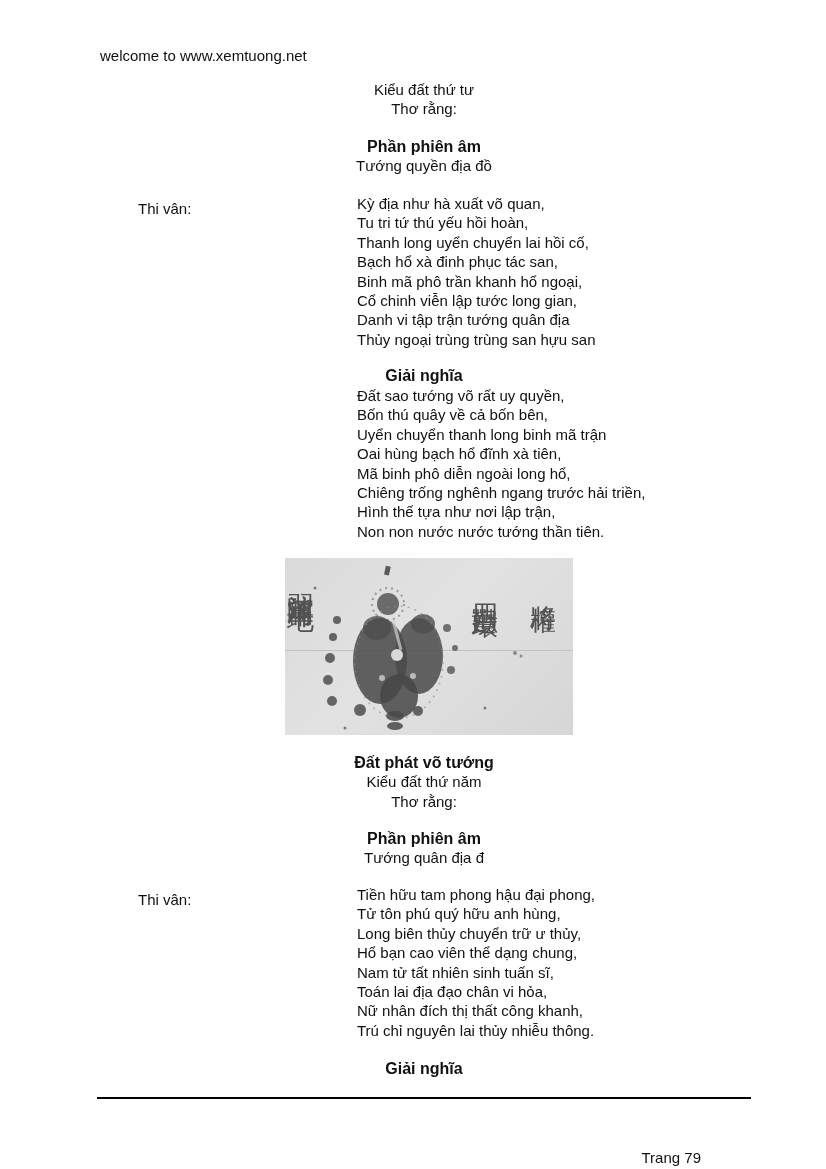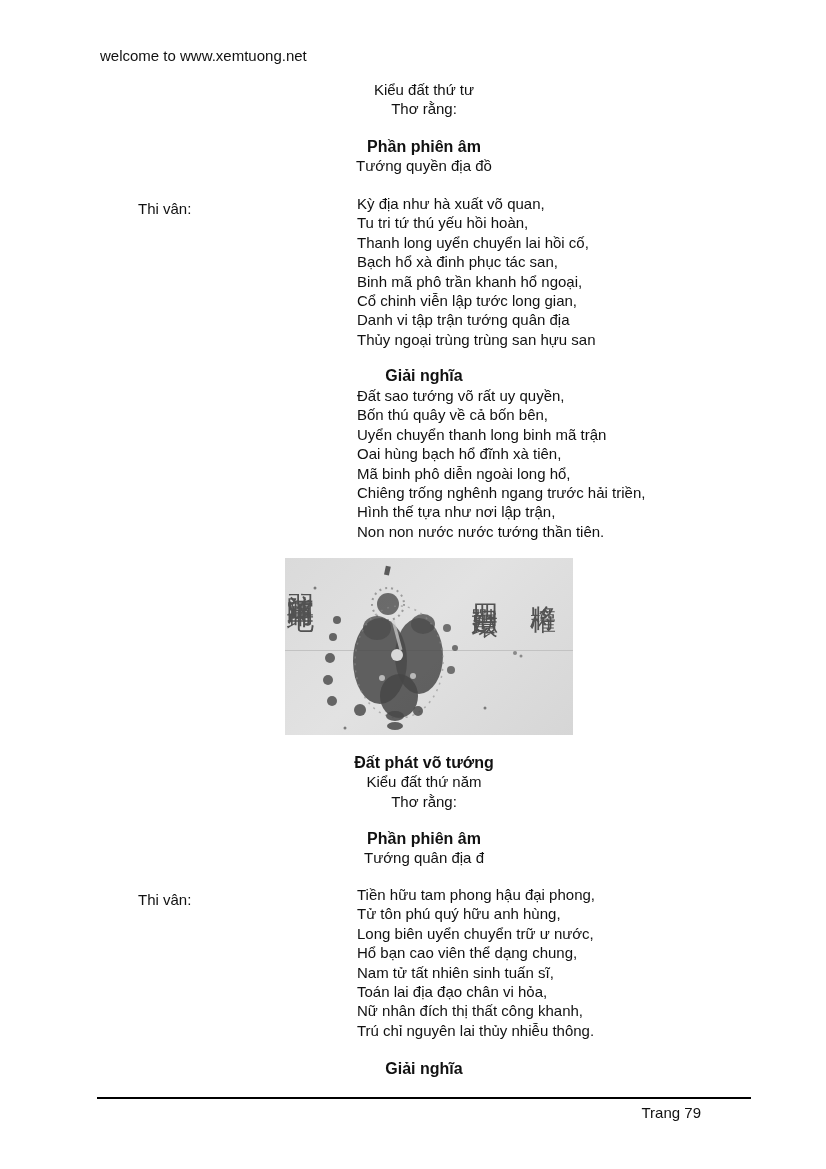--- a/index.html
+++ b/index.html
@@ -45,21 +45,21 @@
   .vcap-left  { left:6px;   top:14px; font-size:27px; }
   .vcap-mid   { left:190px; top:26px; font-size:26px; }
   .vcap-right { left:248px; top:26px; font-size:26px; }
   .scan svg { position:absolute; left:0; top:0; }
 
   .footer-line {
     position:absolute; left:97px; top:1097px;
     width:654px; height:2px; background:#000000;
   }
   .footer-text {
-    position:absolute; top:1103px; right:79px;
+    position:absolute; top:1148px; right:79px;
   }
 </style>
 </head>
 <body>
 
 <div class="page">
 
   <div class="abs" style="left:100px; top:46px;">welcome to www.xemtuong.net</div>
 
   <div class="center-block" style="top:80px;">
@@ -156,21 +156,21 @@
   <div class="center-block" style="top:829px;">
     <div class="bold-heading">Phần phiên âm</div>
     <div>Tướng quân địa đ</div>
   </div>
 
   <div class="thi-van" style="top:866px;">Thi vân:</div>
 
   <div class="poem" style="top:885px;">
       <div>Tiền hữu tam phong hậu đại phong,</div>
       <div>Tử tôn phú quý hữu anh hùng,</div>
-      <div>Long biên uyển chuyển trữ ư nước,</div>
+      <div>Long biên thủy chuyển trữ ư thủy,</div>
       <div>Hổ bạn cao viên thể dạng chung,</div>
       <div>Nam tử tất nhiên sinh tuấn sĩ,</div>
       <div>Toán lai địa đạo chân vi hỏa,</div>
       <div>Nữ nhân đích thị thất công khanh,</div>
       <div>Trú chỉ nguyên lai thủy nhiễu thông.</div>
     </div>
 
   <div class="center-block bold-heading" style="top:1059px;">Giải nghĩa</div>
 
   <div class="footer-line"></div>

